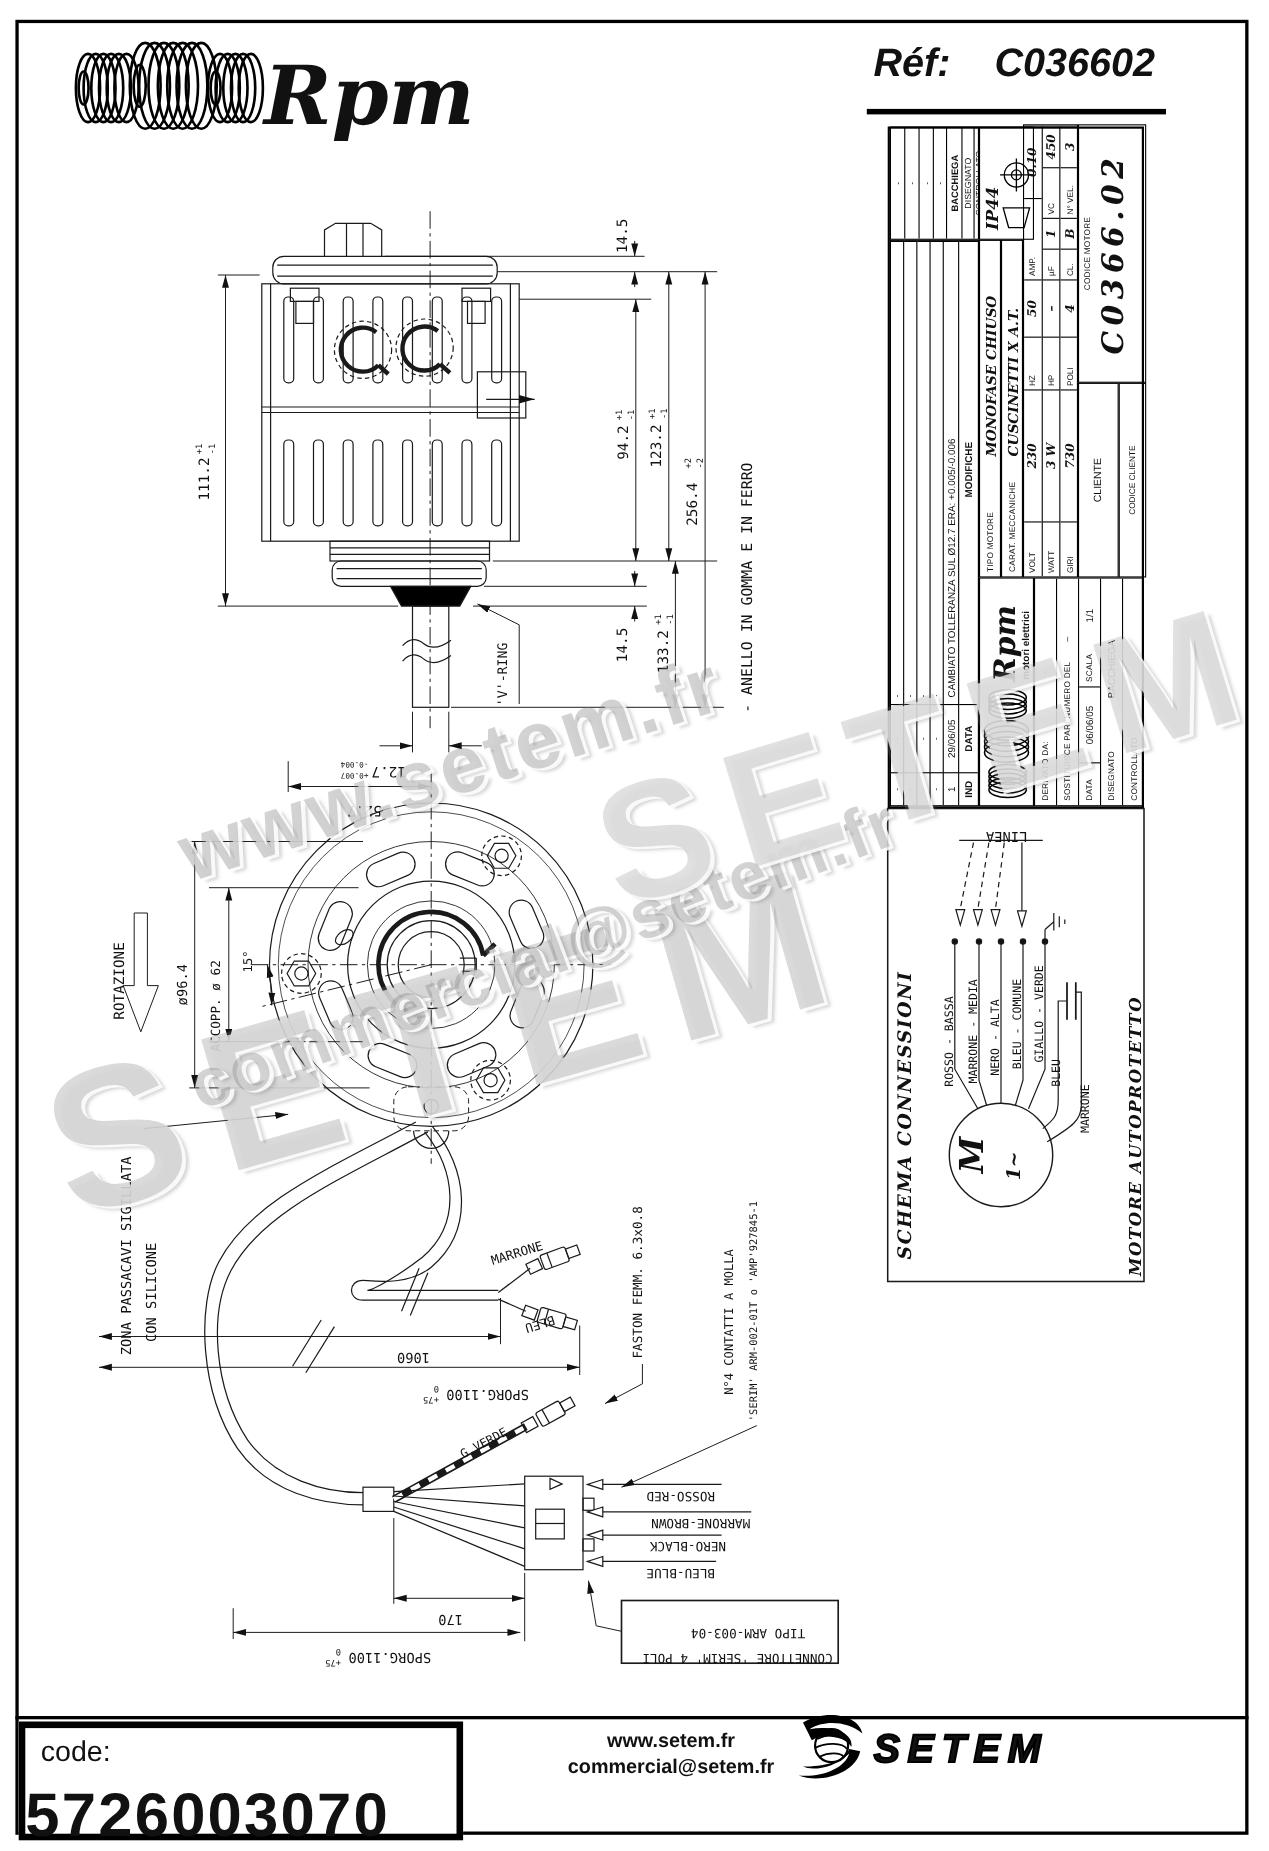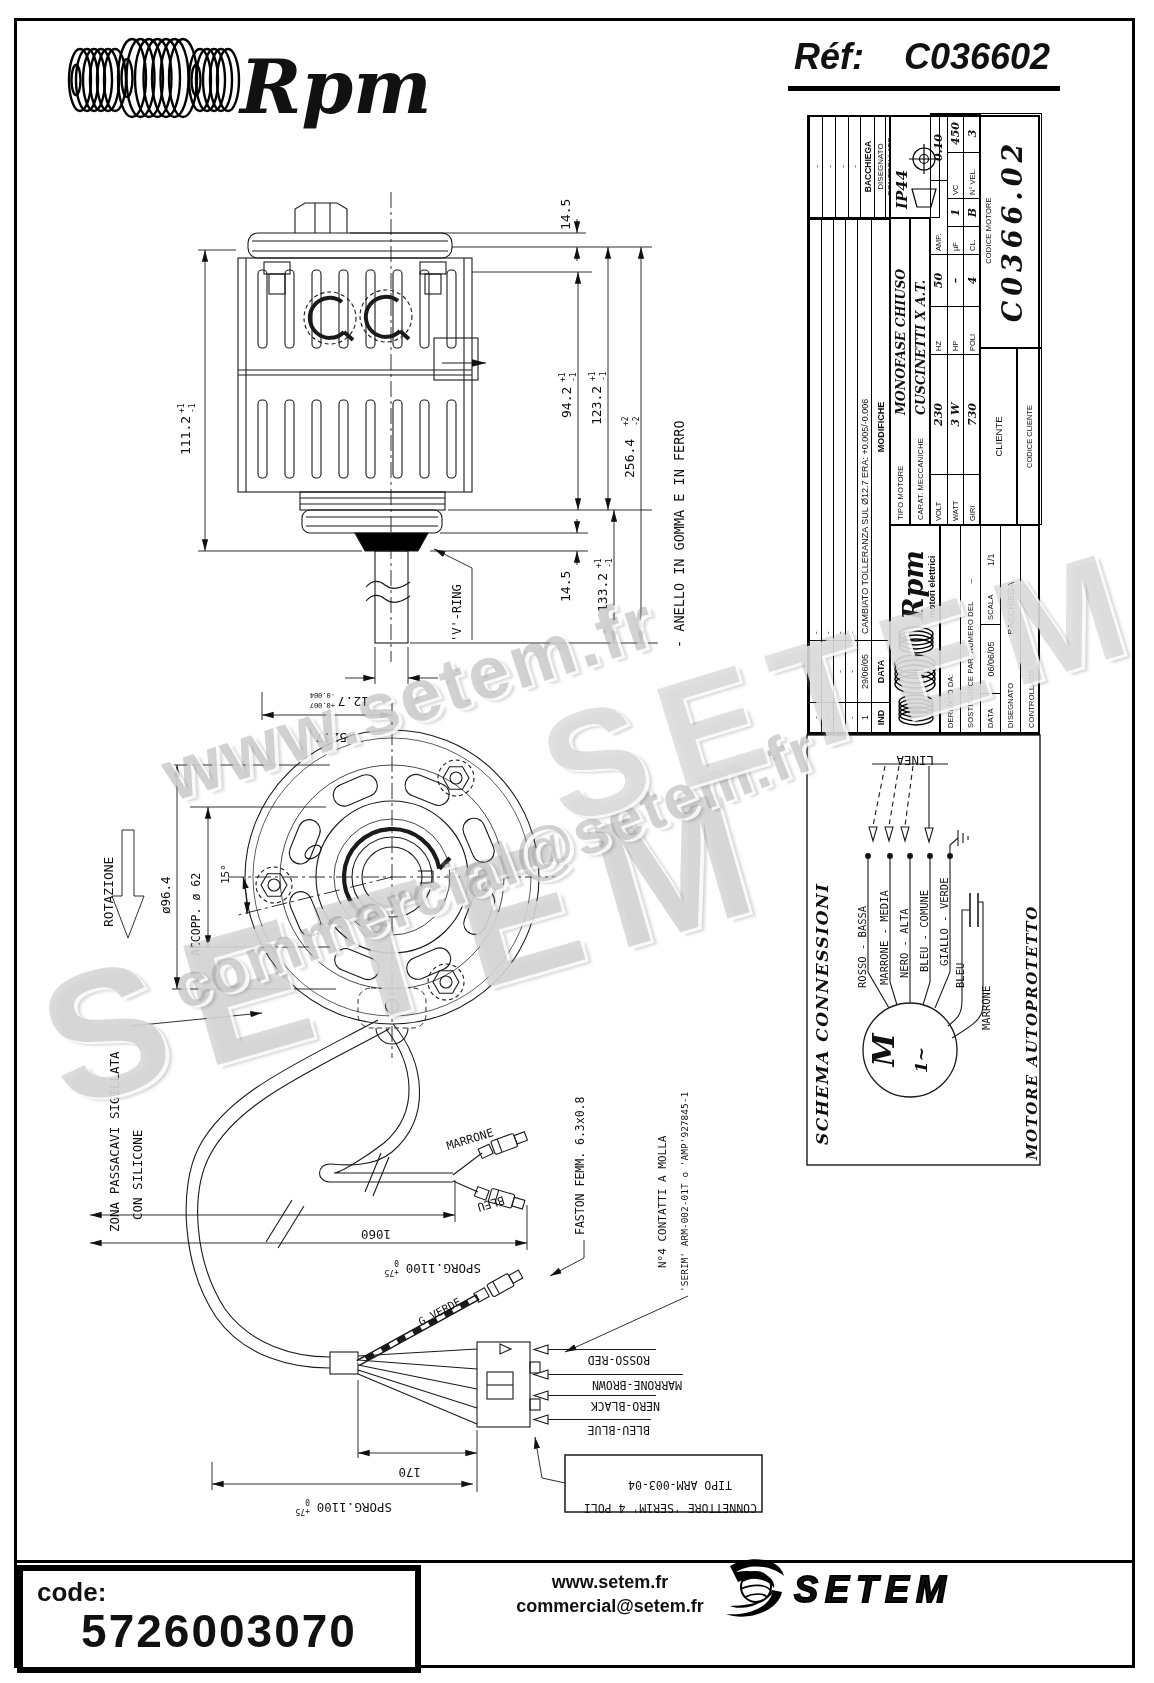--- a/index.html
+++ b/index.html
@@ -4,21 +4,21 @@
 <style>
   html,body{margin:0;padding:0;background:#e8e8e8;}
   .page{position:relative;width:1154px;height:1683px;background:#fff;overflow:hidden;
         font-family:"Liberation Sans",sans-serif;color:#111;}
   .frame{position:absolute;left:14px;top:18px;width:1115px;height:1644px;border:3px solid #000;}
   .sep{position:absolute;left:14px;top:1560px;width:1121px;height:3px;background:#000;}
   
   .hdr-logo{position:absolute;left:28px;top:18px;width:420px;height:120px;}
   .ref{position:absolute;left:788px;top:36px;display:flex;gap:40px;align-items:baseline;
        font-style:italic;font-weight:bold;font-size:36px;border-bottom:5px solid #000;
-       padding:0 10px 8px 6px;}
+       padding:0 10px 21px 6px;}
   
   .tblock{position:absolute;left:807px;top:735px;width:620px;height:233px;
           transform:rotate(-90deg);transform-origin:0 0;font-size:8px;}
   .tb{position:absolute;inset:0;border:2px solid #000;}
   .cell{position:absolute;border:1px solid #000;box-sizing:border-box;overflow:hidden;}
   .lab{font-size:7.5px;letter-spacing:0.2px;}
   .val{font-family:"DejaVu Serif",serif;font-style:italic;font-weight:bold;}
   .rrow{display:flex;width:100%;height:100%;}
   .rrow>div{border-right:1px solid #000;border-bottom:1px solid #000;display:flex;align-items:center;box-sizing:border-box;}
   .c-ind{width:30px;justify-content:center;}
@@ -30,22 +30,22 @@
   .sl{padding-left:3px;font-size:7.5px;}
   .sv{justify-content:center;font-family:"DejaVu Serif",serif;font-style:italic;font-weight:bold;font-size:11px;}
   .lrow{display:flex;align-items:center;height:20px;border-bottom:1px solid #000;box-sizing:border-box;padding-left:4px;}
   
   .wm{position:absolute;font-weight:bold;white-space:nowrap;pointer-events:none;z-index:4;
       color:rgba(125,125,125,0.34);transform-origin:0 50%;
       text-shadow:3px 3px 0 rgba(255,255,255,0.85),5px 5px 3px rgba(90,90,90,0.25);}
   
   .codebox{position:absolute;left:17px;top:1565px;width:392px;height:96px;border:6px solid #000;
            background:#fff;z-index:6;}
-  .codebox .cl1{font-size:26px;font-weight:bold;margin:6px 0 0 14px;}
-  .codebox .cl2{font-size:46px;font-weight:bold;text-align:center;letter-spacing:2px;margin-top:-4px;}
+  .codebox .cl1{font-size:26px;font-weight:normal;margin:6px 0 13px 14px;}
+  .codebox .cl2{font-size:56px;font-weight:bold;text-align:left;letter-spacing:2px;margin-top:-4px;}
   .fcenter{position:absolute;left:445px;top:1570px;width:330px;text-align:center;z-index:6;}
   .fcenter div{font-size:18px;font-weight:bold;line-height:24px;}
   .addr{position:absolute;left:420px;top:1630px;width:575px;text-align:center;font-size:16px;z-index:6;}
   .brand{position:absolute;left:718px;top:1556px;z-index:6;}
   svg text{fill:#111;}
   .t{font-family:"DejaVu Sans Mono",monospace;}
   .ts{font-family:"DejaVu Serif",serif;font-style:italic;font-weight:bold;}
 </style>
 </head>
 <body>

